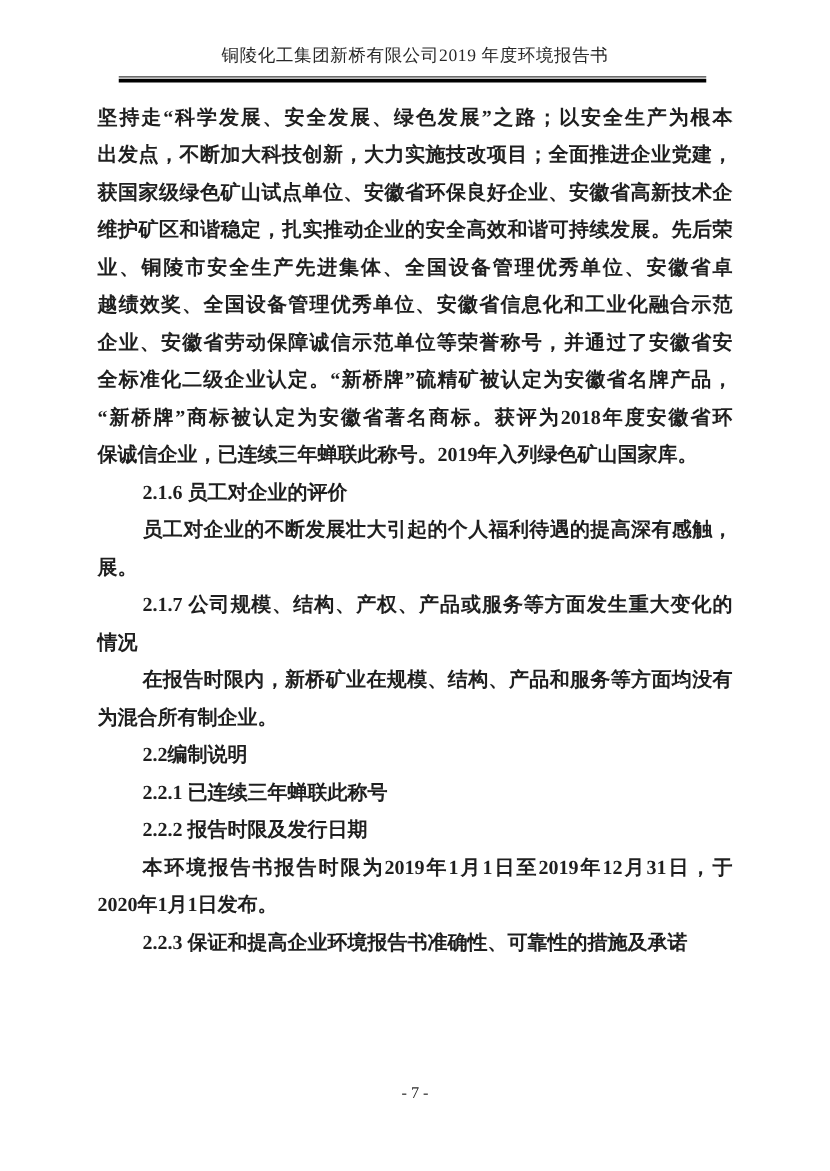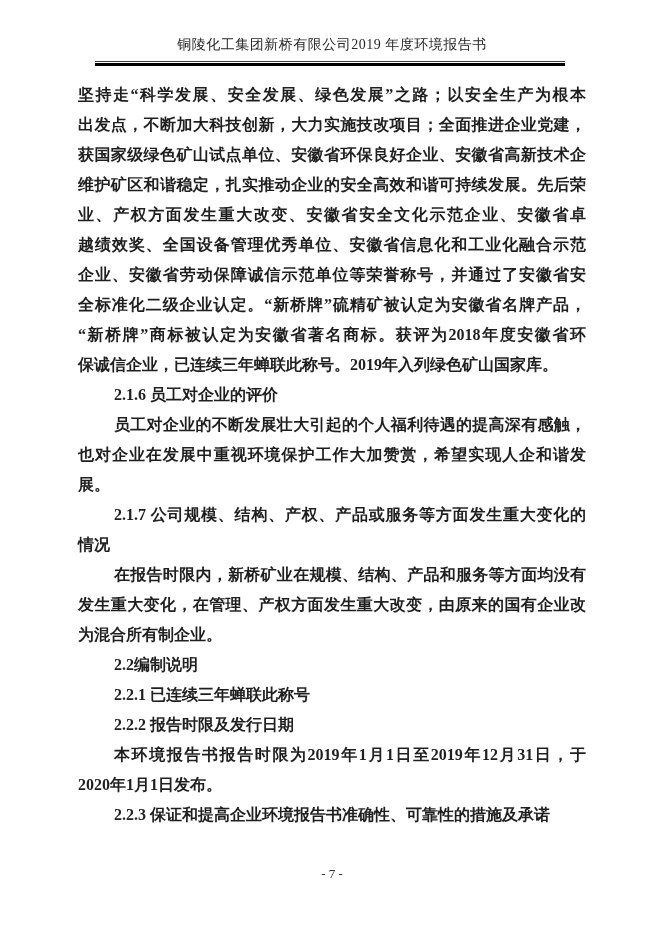--- a/index.html
+++ b/index.html
@@ -80,34 +80,32 @@
 
   <div class="header-title">铜陵化工集团新桥有限公司2019 年度环境报告书</div>
 
   <div class="header-rule"></div>
 
   <div class="body-text">
     <div class="line">坚持走“科学发展、安全发展、绿色发展”之路；以安全生产为根本</div>
     <div class="line">出发点，不断加大科技创新，大力实施技改项目；全面推进企业党建，</div>
     <div class="line">获国家级绿色矿山试点单位、安徽省环保良好企业、安徽省高新技术企</div>
     <div class="line">维护矿区和谐稳定，扎实推动企业的安全高效和谐可持续发展。先后荣</div>
-    <div class="line">业、产权方面发生重大改变、安徽省安全文化示范企业、安徽省卓</div>
+    <div class="line">业、铜陵市安全生产先进集体、全国设备管理优秀单位、安徽省卓</div>
     <div class="line">越绩效奖、全国设备管理优秀单位、安徽省信息化和工业化融合示范</div>
     <div class="line">企业、安徽省劳动保障诚信示范单位等荣誉称号，并通过了安徽省安</div>
     <div class="line">全标准化二级企业认定。“新桥牌”硫精矿被认定为安徽省名牌产品，</div>
     <div class="line">“新桥牌”商标被认定为安徽省著名商标。获评为2018年度安徽省环</div>
     <div class="line end">保诚信企业，已连续三年蝉联此称号。2019年入列绿色矿山国家库。</div>
     <div class="line end indent">2.1.6 员工对企业的评价</div>
     <div class="line indent">员工对企业的不断发展壮大引起的个人福利待遇的提高深有感触，</div>
-    <div class="line">也对企业在发展中重视环境保护工作大加赞赏，希望实现人企和谐发</div>
     <div class="line end">展。</div>
     <div class="line indent">2.1.7 公司规模、结构、产权、产品或服务等方面发生重大变化的</div>
     <div class="line end">情况</div>
     <div class="line indent">在报告时限内，新桥矿业在规模、结构、产品和服务等方面均没有</div>
-    <div class="line">发生重大变化，在管理、产权方面发生重大改变，由原来的国有企业改</div>
     <div class="line end">为混合所有制企业。</div>
     <div class="line end indent">2.2编制说明</div>
     <div class="line end indent">2.2.1 已连续三年蝉联此称号</div>
     <div class="line end indent">2.2.2 报告时限及发行日期</div>
     <div class="line indent">本环境报告书报告时限为2019年1月1日至2019年12月31日，于</div>
     <div class="line end">2020年1月1日发布。</div>
     <div class="line end indent">2.2.3 保证和提高企业环境报告书准确性、可靠性的措施及承诺</div>
   </div>
 
   <div class="footer">- 7 -</div>

